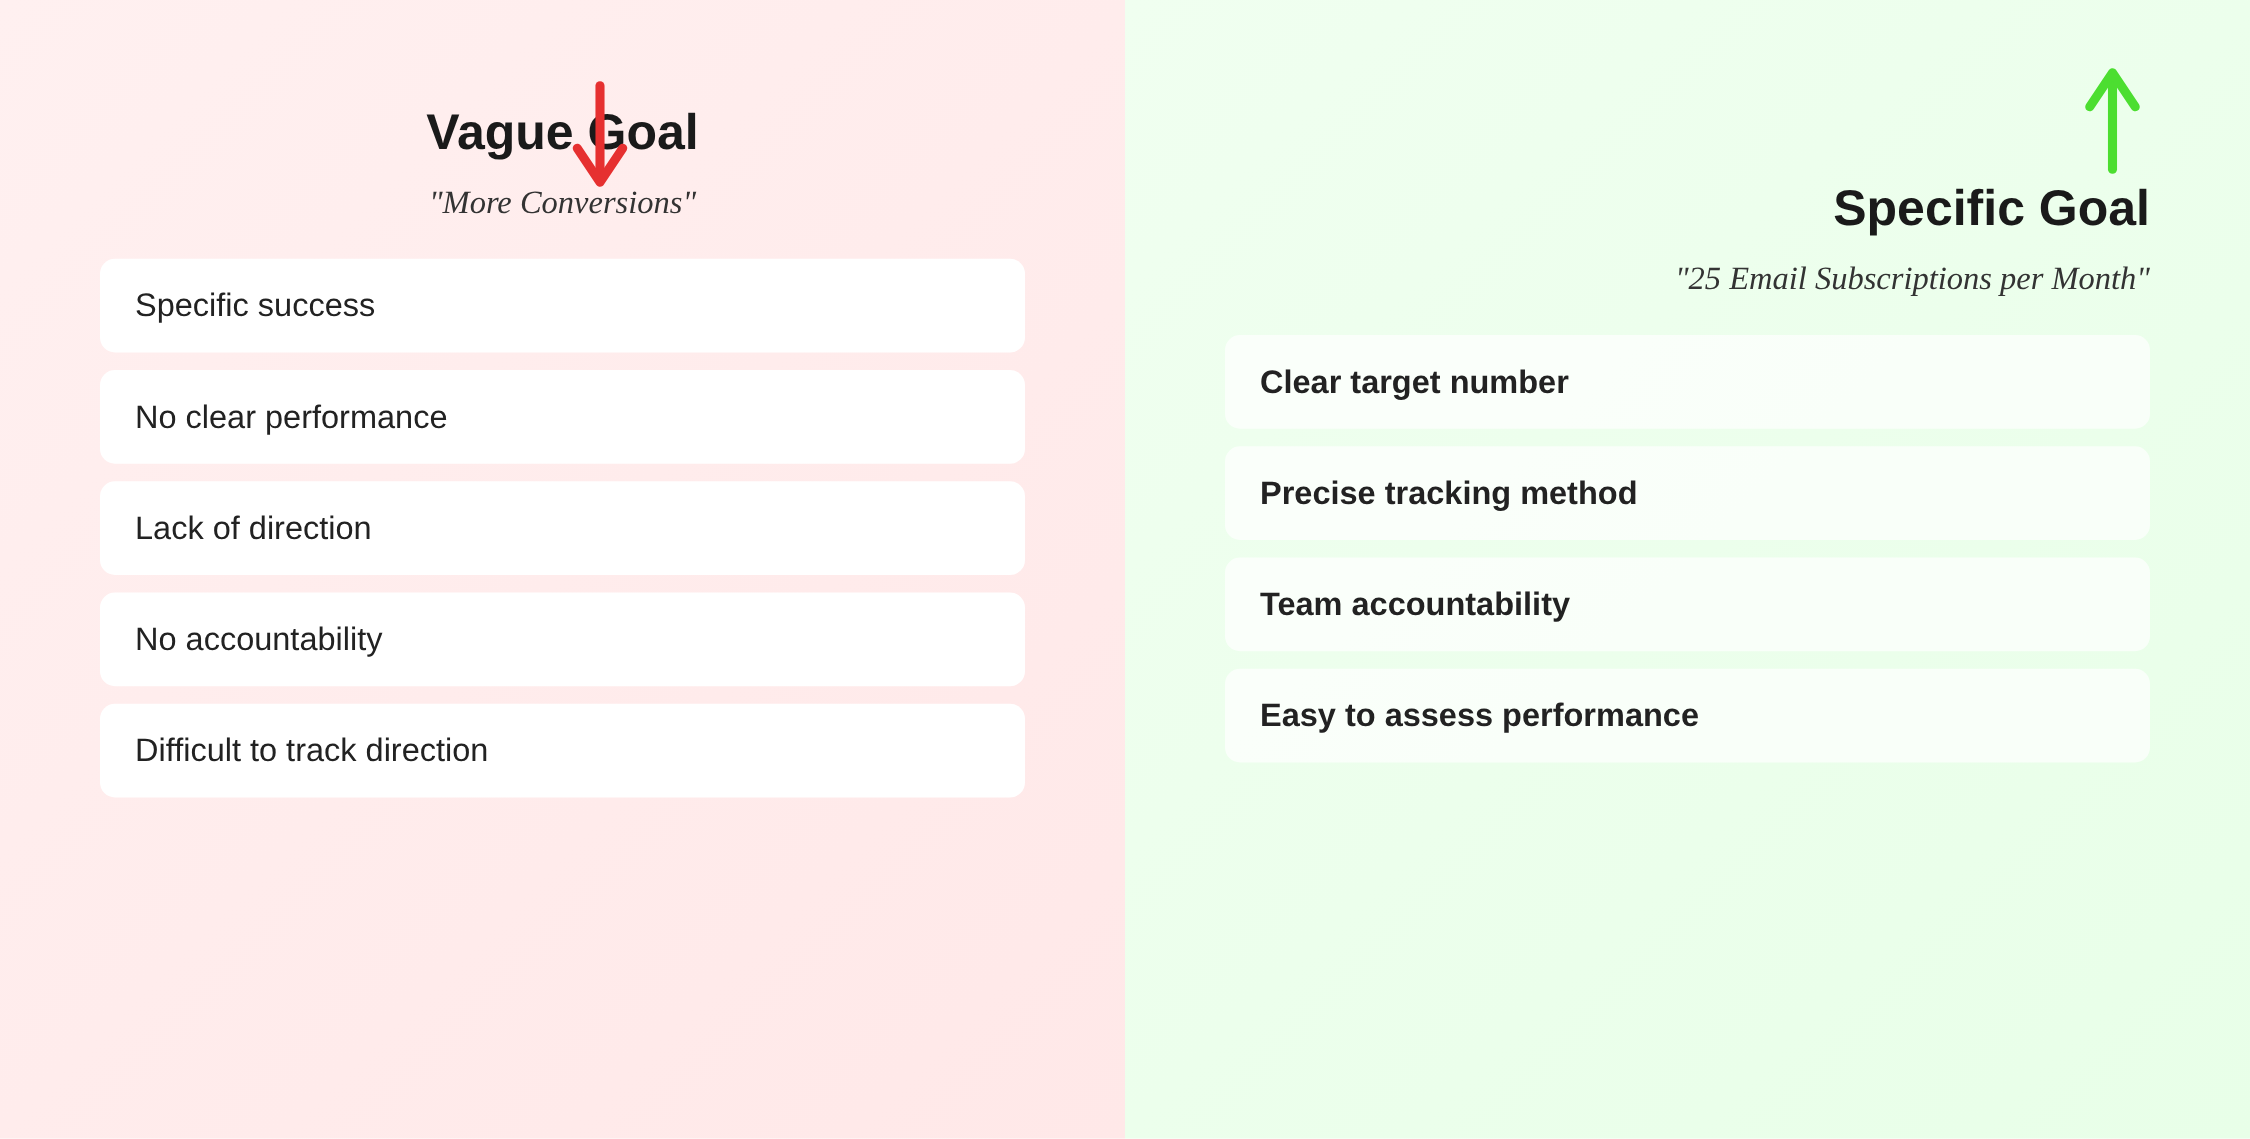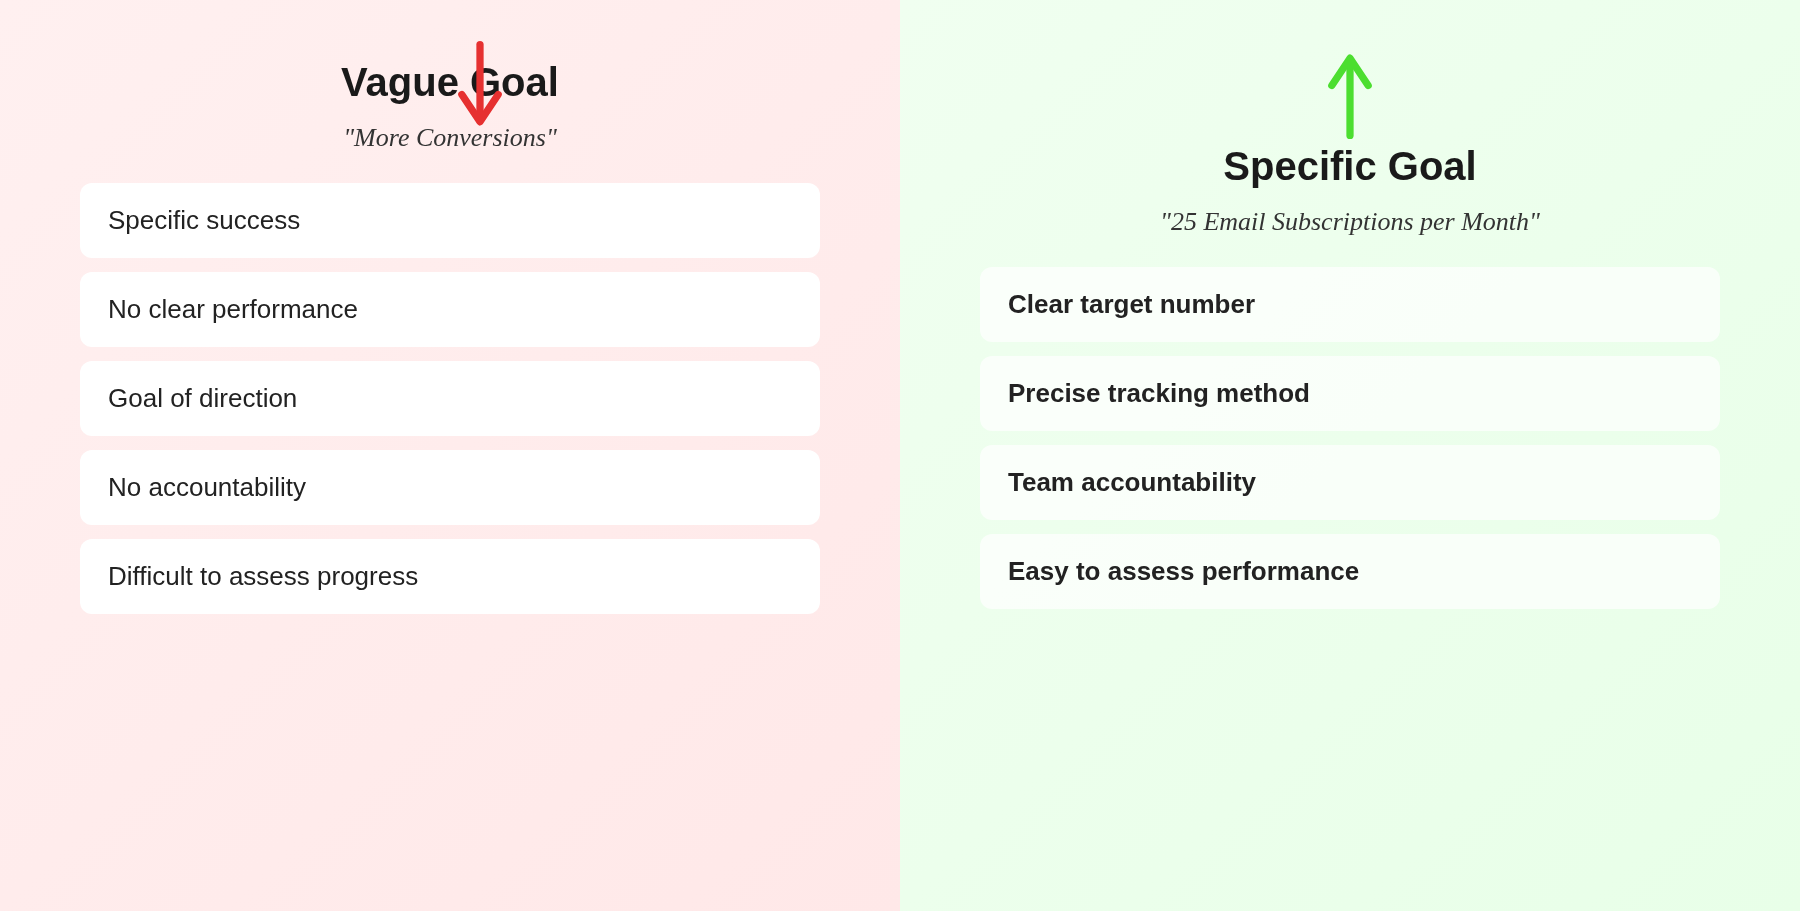--- a/index.html
+++ b/index.html
@@ -16,30 +16,30 @@
       overflow: hidden;
     }
 
     .left-panel {
       width: 50%;
       height: 100%;
       background: linear-gradient(135deg, #fff0f0 0%, #ffe8e8 100%);
       display: flex;
       flex-direction: column;
       align-items: center;
-      padding: 40px 80px 40px 80px;
+      padding: 64px 80px 40px 80px;
     }
 
     .right-panel {
       width: 50%;
       height: 100%;
       background: linear-gradient(135deg, #f0fff0 0%, #e8ffe8 100%);
       display: flex;
       flex-direction: column;
-      align-items: center;
+      align-items: flex-end;
       padding: 40px 80px 40px 80px;
     }
 
     .arrow-down {
       width: 0;
       height: 0;
       position: relative;
       margin-bottom: 20px;
     }
 
@@ -104,23 +104,23 @@
       <polyline points="10,60 30,90 50,60" fill="none" stroke="#e63030" stroke-width="8" stroke-linecap="round" stroke-linejoin="round"></polyline>
     </svg>
   </div>
 
   <h1 class="panel-title">Vague Goal</h1>
   <p class="panel-subtitle">"More Conversions"</p>
 
   <div class="left-items-container">
     <div class="item-card">Specific success</div>
     <div class="item-card">No clear performance</div>
-    <div class="item-card">Goal of direction</div>
+    <div class="item-card">Lack of direction</div>
     <div class="item-card">No accountability</div>
-    <div class="item-card">Difficult to assess progress</div>
+    <div class="item-card">Difficult to track direction</div>
   </div>
 </div>
 
 <div class="right-panel">
 
   <div class="arrow-up">
     <svg viewBox="0 0 60 110" xmlns="http://www.w3.org/2000/svg">
       <line x1="30" y1="105" x2="30" y2="30" stroke="#4cde30" stroke-width="8" stroke-linecap="round"></line>
       <polyline points="10,50 30,20 50,50" fill="none" stroke="#4cde30" stroke-width="8" stroke-linecap="round" stroke-linejoin="round"></polyline>
     </svg>

